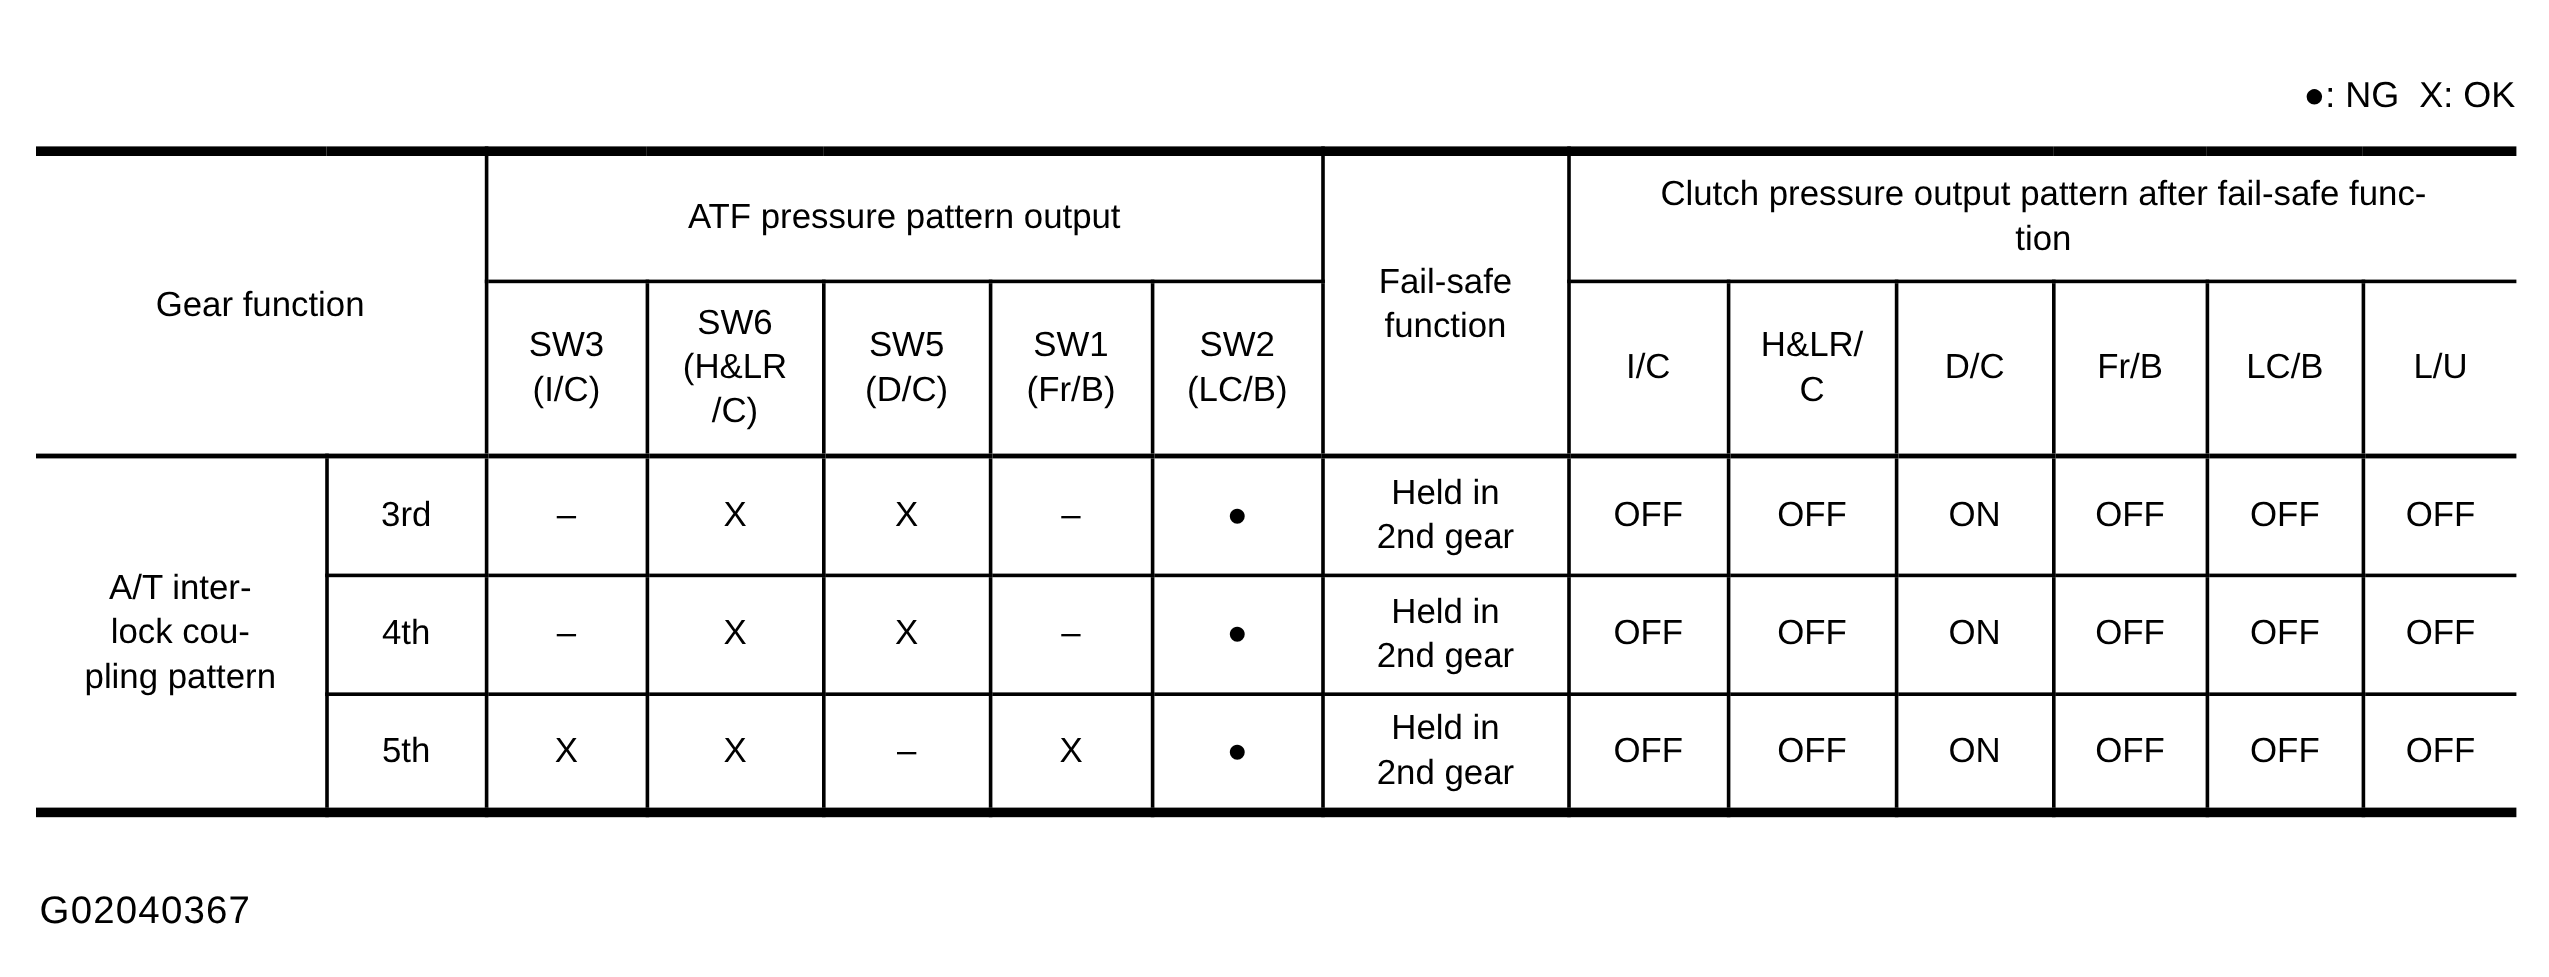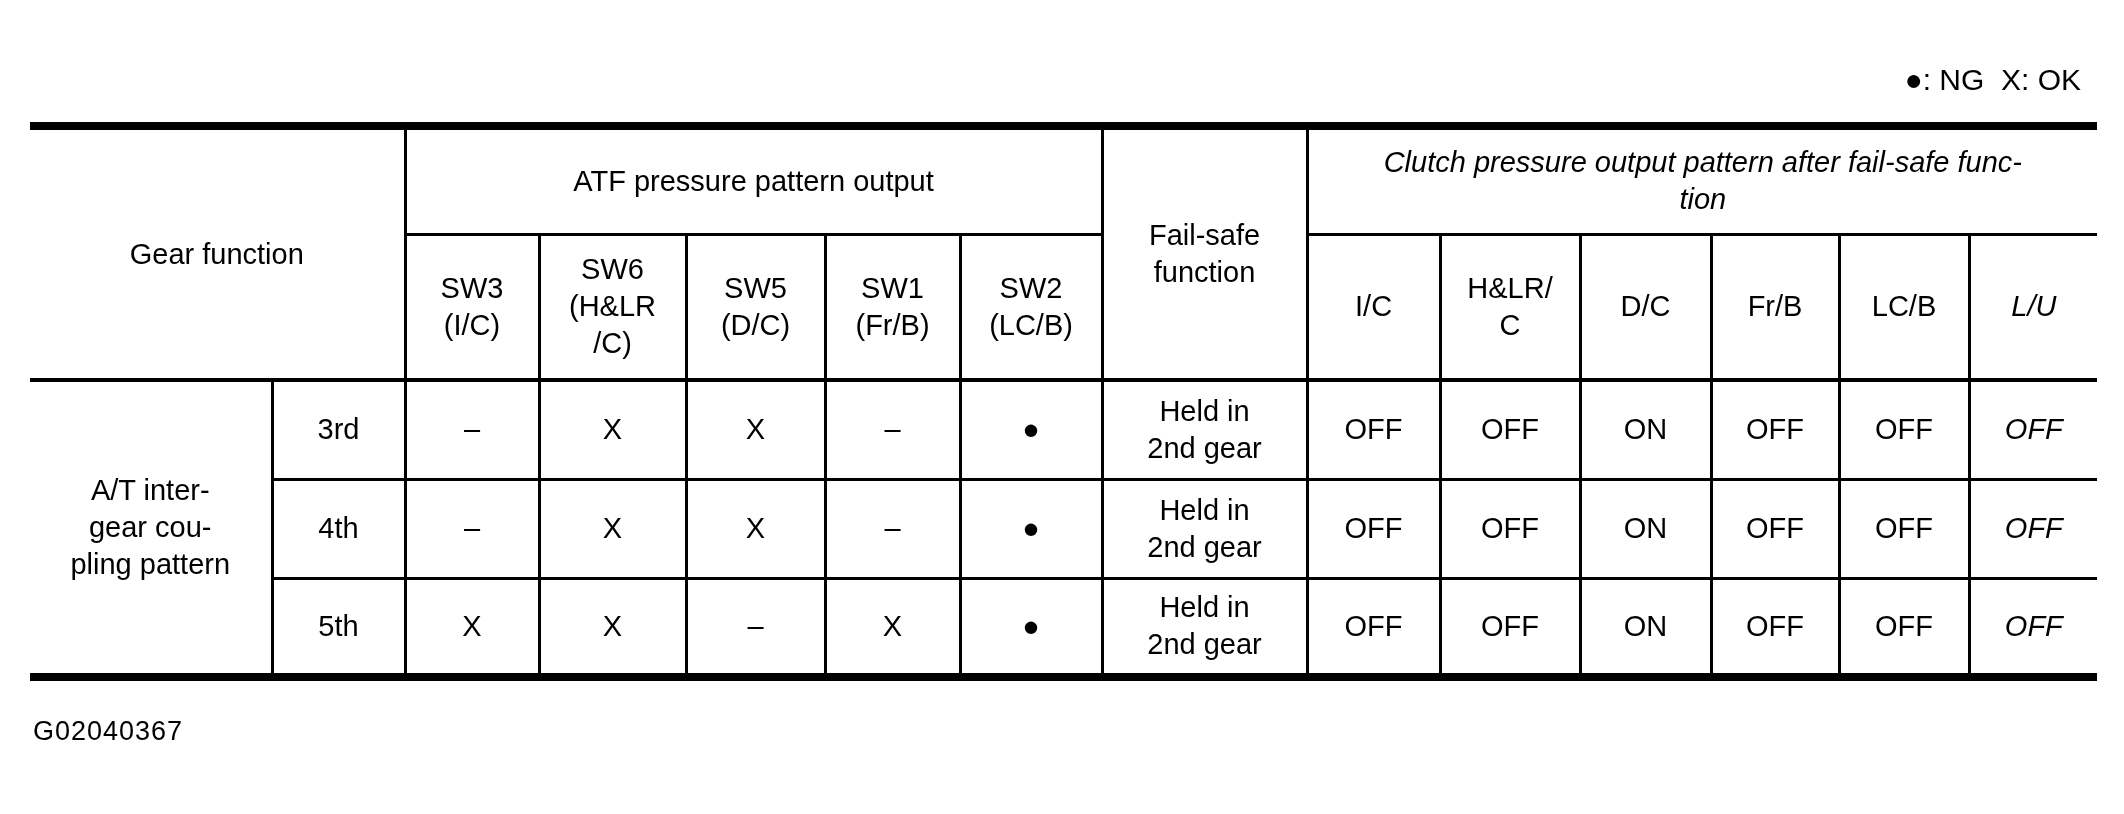--- a/index.html
+++ b/index.html
@@ -11,21 +11,21 @@
     width: 2124px;
     height: 814px;
     position: relative;
     overflow: hidden;
     font-family: "Liberation Sans", sans-serif;
     color: #000000;
   }
   .legend {
     position: absolute;
     top: 62px;
-    right: 43px;
+    right: 28px;
     font-size: 30px;
     line-height: 36px;
     white-space: pre;
     text-align: right;
   }
   table.failsafe-table {
     position: absolute;
     left: 30px;
     top: 122px;
     width: 2067px;
@@ -40,35 +40,35 @@
     font-weight: 400;
     font-size: 29px;
     line-height: 37px;
     text-align: center;
     vertical-align: middle;
     padding: 0;
     white-space: pre-line;
     background: #ffffff;
   }
   .first-col { border-left: none !important; }
-  .last-col  { border-right: none !important; font-style: italic; }
+  .last-col  { border-right: none !important; }
   .hsep      { border-bottom-width: 4px !important; }
   .r-h1   { height: 108px; }
   .r-h2   { height: 146px; }
   .r-data { height: 99px; }
   .group-label {
     text-align: left;
     padding-left: 14px;
   }
   .sw { font-size: 31px; }
   .figure-code {
     position: absolute;
     left: 33px;
-    top: 716px;
-    font-size: 27px;
+    top: 740px;
+    font-size: 32px;
     letter-spacing: 1px;
   }
 </style>
 </head>
 <body>
 
 <div class="legend">●: NG  X: OK</div>
 
 <table class="failsafe-table">
   <colgroup>
@@ -111,21 +111,21 @@
       <th class="hsep">I/C</th>
       <th class="hsep">H&amp;LR/
 C</th>
       <th class="hsep">D/C</th>
       <th class="hsep">Fr/B</th>
       <th class="hsep">LC/B</th>
       <th class="hsep last-col">L/U</th>
     </tr>
     <tr class="r-data">
       <td rowspan="3" class="first-col group-label">A/T inter-
-gear cou-
+lock cou-
 pling pattern</td>
       <td>3rd</td>
       <td class="sw">–</td>
       <td class="sw">X</td>
       <td class="sw">X</td>
       <td class="sw">–</td>
       <td class="sw">●</td>
       <td>Held in
 2nd gear</td>
       <td>OFF</td>

